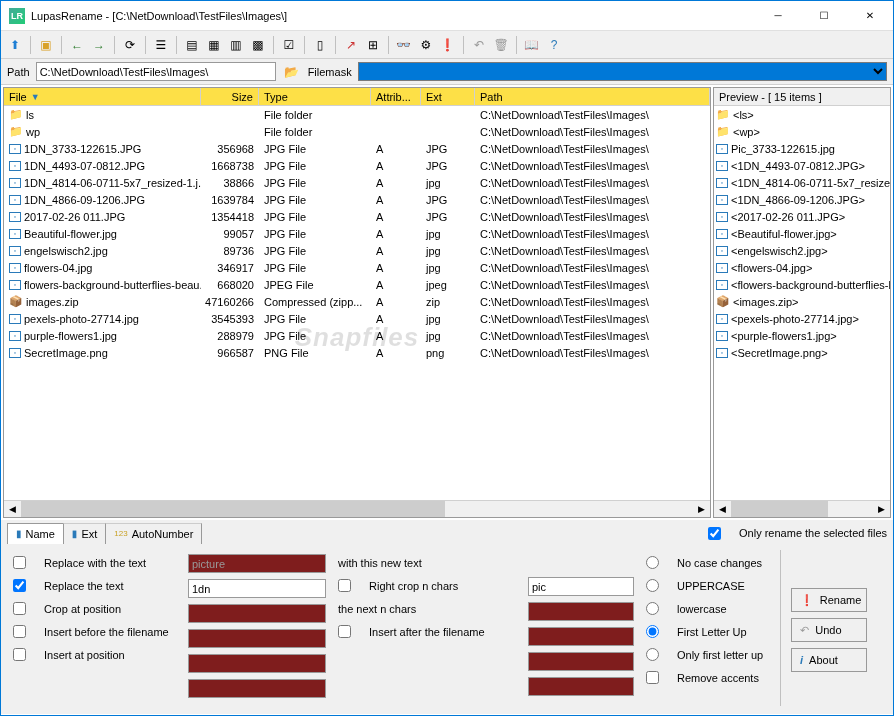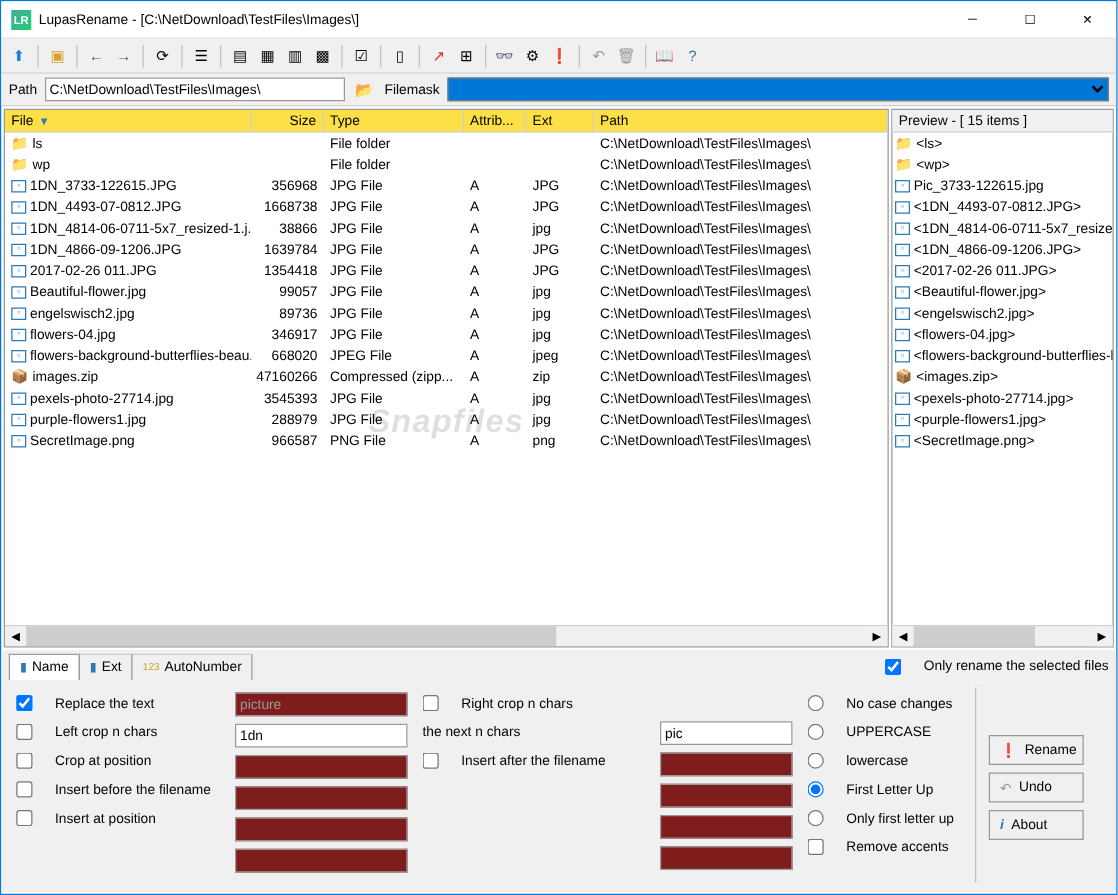--- a/index.html
+++ b/index.html
@@ -385,26 +385,26 @@
     </div>
   <label class="only-rename chk">
     <input type="checkbox" checked="" style="">
     <span>Only rename the selected files</span>
   </label>
 </div>
 
 <div class="bottom">
   <div class="col-opts c1">
     <label class="chk">
+        <input type="checkbox" style="">
+        <span>Replace with the text</span>
+      </label>
+    <label class="chk">
         <input type="checkbox" checked="" style="">
         <span>Replace the text</span>
-      </label>
-    <label class="chk">
-        <input type="checkbox" style="">
-        <span>Left crop n chars</span>
       </label>
     <label class="chk">
         <input type="checkbox" style="">
         <span>Crop at position</span>
       </label>
     <label class="chk">
         <input type="checkbox" style="">
         <span>Insert before the filename</span>
       </label>
     <label class="chk">
@@ -414,20 +414,21 @@
   </div>
   <div class="col-opts c2">
     <input class="txt-in" disabled="" value="picture" style="">
     <input class="txt-in" value="1dn" style="">
     <input class="txt-in" disabled="" style="">
     <input class="txt-in" disabled="" style="">
     <input class="txt-in" disabled="" style="">
     <input class="txt-in" disabled="" style="">
   </div>
   <div class="col-opts c3">
+    <div class="lbl">with this new text</div>
     <label class="chk">
         <input type="checkbox" style="">
         <span>Right crop n chars</span>
       </label>
     <div class="lbl">the next n chars</div>
     <label class="chk">
         <input type="checkbox" style="">
         <span>Insert after the filename</span>
       </label>
   </div>

